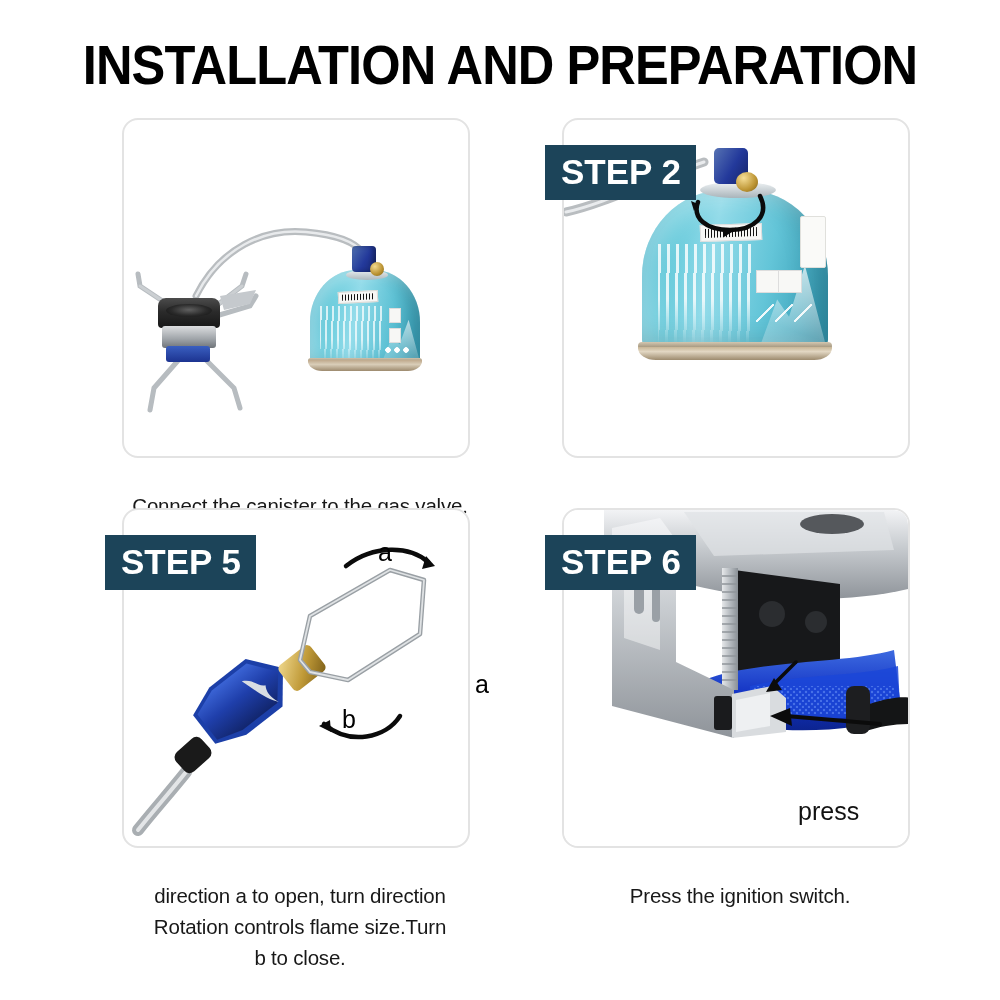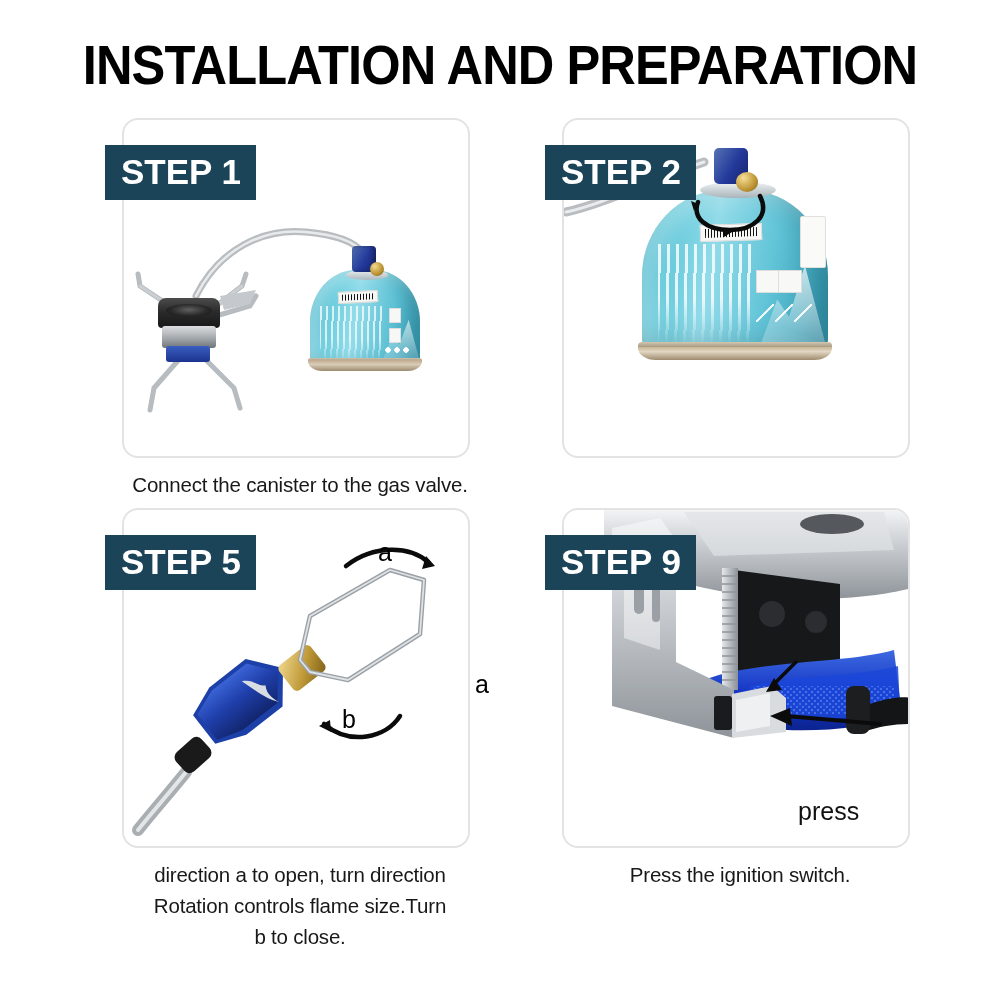--- a/index.html
+++ b/index.html
@@ -84,21 +84,21 @@
     font-weight: bold;
     line-height: 1;
     padding: 9px 15px 11px 16px;
     letter-spacing: 0px;
     white-space: nowrap;
   }
 
   
   .caption {
     width: 390px;
-    margin-top: 11px;
+    margin-top: 32px;
     text-align: center;
     font-family: "Liberation Sans", sans-serif;
     font-size: 20.5px;
     line-height: 31px;
     color: #181818;
     letter-spacing: -0.2px;
   }
   .caption .cline { display: block; }
 
   
@@ -413,21 +413,20 @@
             <div class="can-mtn"></div>
             <div class="can-label-bar"></div>
             <div class="can-sticker a"></div>
             <div class="can-sticker b"></div>
             <div class="can-dots"></div>
             <div class="can-rim"></div>
             <div class="can-base"></div>
           </div>
         </div>
       </div>
-      <div class="step-badge">STEP 1</div>
       <div class="caption">
         <span class="cline">Connect the canister to the gas valve.</span>
       </div>
     </div>
 
     <div class="step-cell cell-2">
       <div class="panel">
         <div class="panel-inner">
           <div class="s2-scene">
 
@@ -598,21 +597,21 @@
 
               <path d="M 316,214 L 222,206" stroke="#0b0b0b" stroke-width="4" stroke-linecap="round"></path>
               <path d="M 226,198 L 206,206 L 228,216 Z" fill="#0b0b0b"></path>
 
               <path d="M 232,152 L 208,176" stroke="#0b0b0b" stroke-width="3.5" stroke-linecap="round"></path>
               <path d="M 210,168 L 202,182 L 218,180 Z" fill="#0b0b0b"></path>
             </svg>
           </div>
         </div>
       </div>
-      <div class="step-badge">STEP 9</div>
+      <div class="step-badge">STEP 6</div>
       <div class="caption">
         <span class="cline">Press the ignition switch.</span>
       </div>
     </div>
 
   </div>
 
   <div class="arrow-label" style="left:378px; top:538px;">a</div>
   <div class="arrow-label" style="left:342px; top:705px;">b</div>
   <div class="press-label" style="left:798px; top:758px;">press</div>

